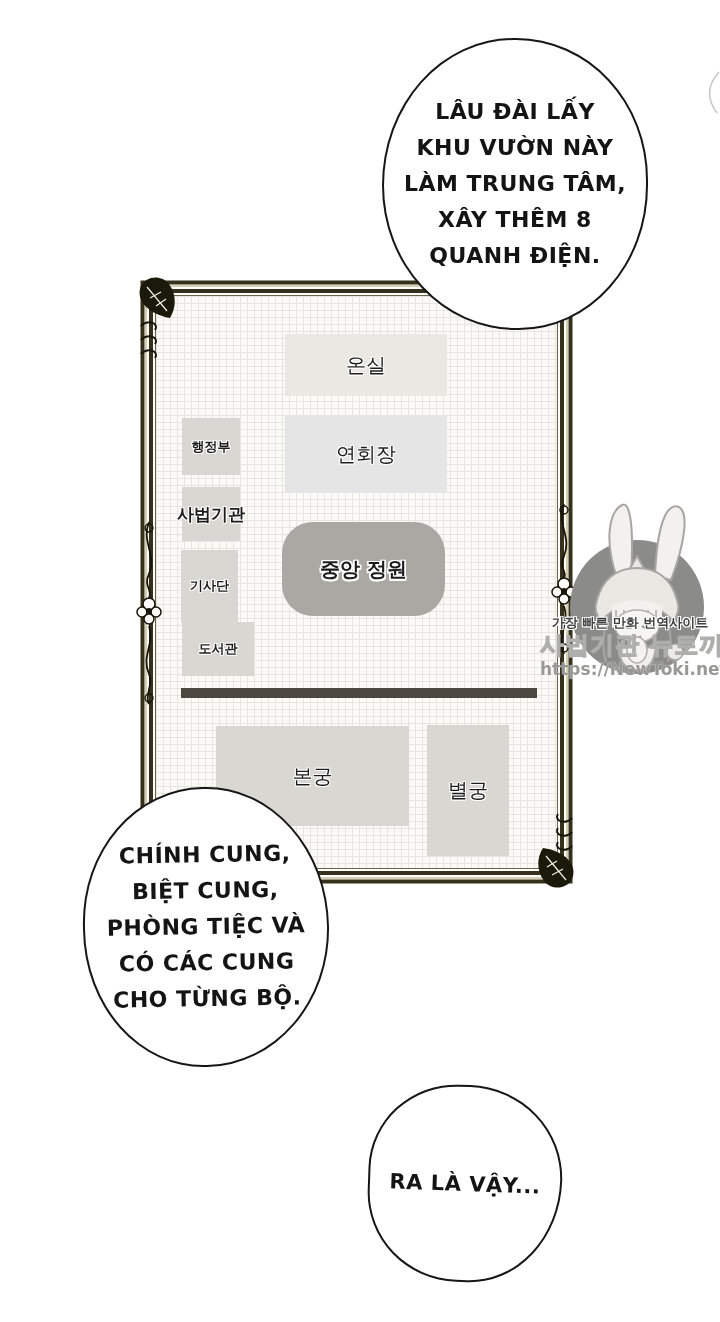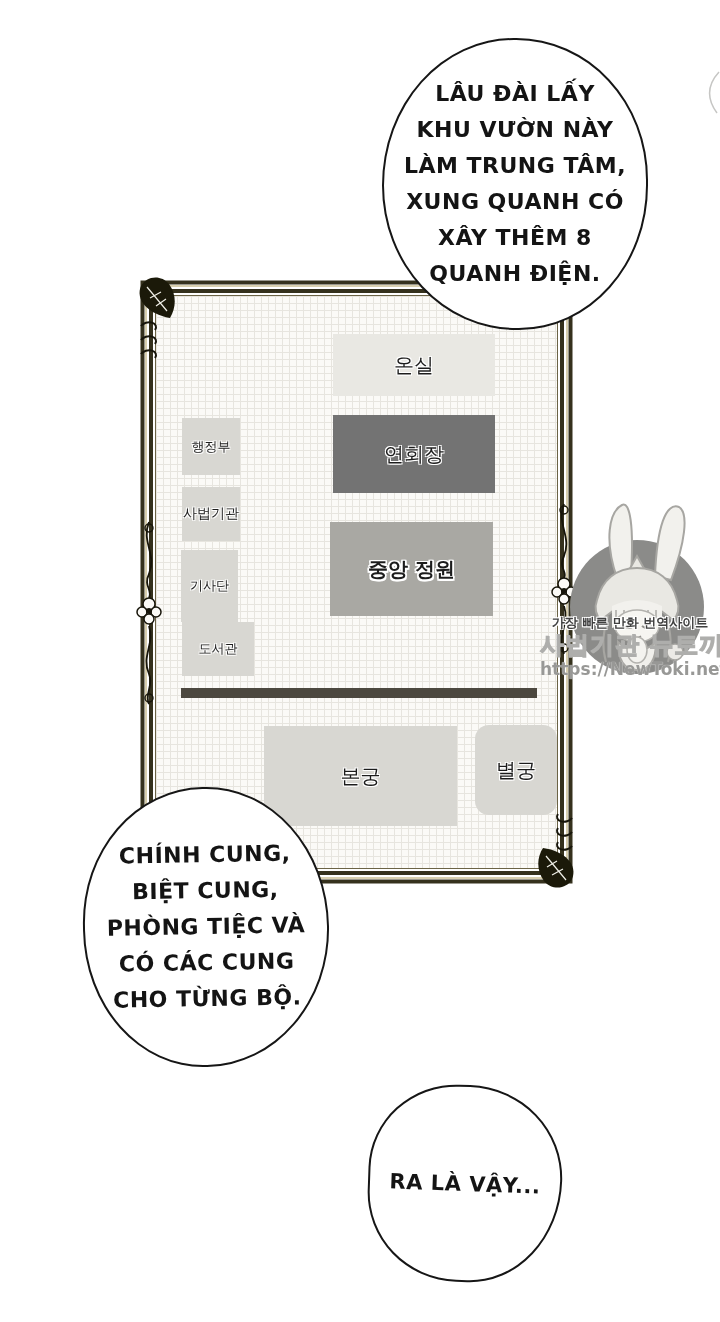--- a/index.html
+++ b/index.html
@@ -64,47 +64,47 @@
   }
   #frame-svg { position:absolute; left:0; top:0; overflow:visible; }
 
   .room {
     position:absolute;
     display:flex; align-items:center; justify-content:center;
     color:#1c1c1c;
     text-shadow:-1px -1px 0 #fff, 1px -1px 0 #fff, -1px 1px 0 #fff, 1px 1px 0 #fff;
     white-space:nowrap;
   }
-  .room-big   { font-size:20px;margin-left:48px; }
-  .room-small { font-size:13px; }
+  .room-big   { font-size:20px; }
+  .room-small { font-size:13px;font-weight:bold; }
   .shade-light { background:#e9e8e3; }
-  .shade-light2{ background:#737373; }
+  .shade-light2{ background:#e5e5e5; }
   .shade-mid   { background:#d8d7d2; }
-  .shade-dark  { background:#a9a8a3; }
+  .shade-dark  { background:#a9a8a3;border-radius:31px; }
   #room-central-garden {
     font-weight:bold;
     text-shadow:-1.5px -1.5px 0 #fff, 1.5px -1.5px 0 #fff, -1.5px 1.5px 0 #fff,
                  1.5px 1.5px 0 #fff, 0 -1.5px 0 #fff, 0 1.5px 0 #fff,
                 -1.5px 0 0 #fff, 1.5px 0 0 #fff;
   }
   #map-separator {
     position:absolute; left:41px; top:408px; width:356px; height:10px;
     background:#4c483f;
   }
 
   
   #room-greenhouse     { left:145px; top:54px;  width:162px; height:62px; }
   #room-admin          { left:42px;  top:138px; width:58px;  height:57px; }
   #room-banquet        { left:145px; top:135px; width:162px; height:78px; }
-  #room-judicial       { left:42px;  top:207px; width:58px;  height:54px; font-size:14px; }
+  #room-judicial       { left:42px;  top:207px; width:58px;  height:54px; font-size:17px; }
   #room-knights        { left:41px;  top:270px; width:57px;  height:72px; }
   #room-central-garden { left:142px; top:242px; width:163px; height:94px; }
   #room-library        { left:42px;  top:342px; width:72px;  height:54px; }
   #room-main-palace    { left:76px;  top:446px; width:193px; height:100px; }
-  #room-annex-palace   { left:287px; top:445px; width:82px;  height:90px;border-radius:14px; }
+  #room-annex-palace   { left:287px; top:445px; width:82px;  height:131px; }
 
   
   #watermark { position:absolute; left:540px; top:498px; width:180px; height:210px; z-index:15; }
   #wm-circle-svg { position:absolute; left:0; top:0; mix-blend-mode:multiply; }
   #wm-char-svg   { position:absolute; left:0; top:0; }
   .wm-text { position:absolute; left:0; width:180px; text-align:center; white-space:nowrap; z-index:17; }
   #wm-tagline {
     top:116px; font-size:13px; font-weight:bold; color:#404040; letter-spacing:0px;
     text-shadow:-1px -1px 0 #fff, 1px -1px 0 #fff, -1px 1px 0 #fff, 1px 1px 0 #fff, 0 0 2px #fff;
   }
@@ -213,21 +213,20 @@
   </svg>
   <div class="wm-text" id="wm-tagline">가장 빠른 만화 번역사이트</div>
   <div class="wm-text" id="wm-sitename">사법기관 뉴토끼</div>
   <div class="wm-text" id="wm-url">https://NewToki.net</div>
 </div>
 
 <div class="bubble" id="bubble-top">
   <div class="line">LÂU ĐÀI LẤY</div>
   <div class="line">KHU VƯỜN NÀY</div>
   <div class="line">LÀM TRUNG TÂM,</div>
-  <div class="line">XUNG QUANH CÓ</div>
   <div class="line">XÂY THÊM 8</div>
   <div class="line">QUANH ĐIỆN.</div>
 </div>
 
 <div class="bubble" id="bubble-bottom-left">
   <div class="line">CHÍNH CUNG,</div>
   <div class="line">BIỆT CUNG,</div>
   <div class="line">PHÒNG TIỆC VÀ</div>
   <div class="line">CÓ CÁC CUNG</div>
   <div class="line">CHO TỪNG BỘ.</div>

